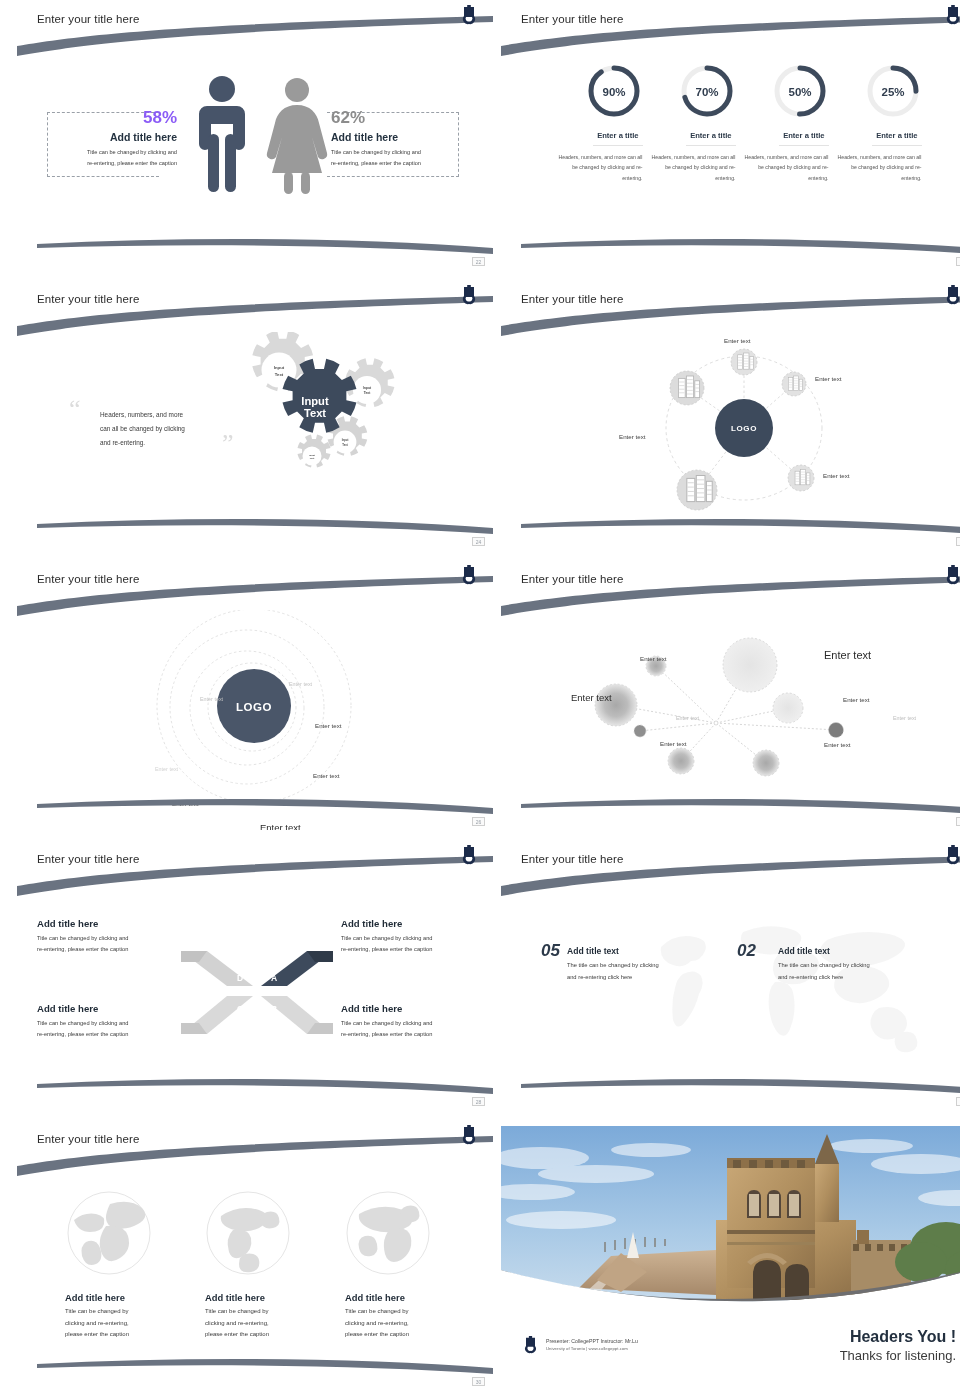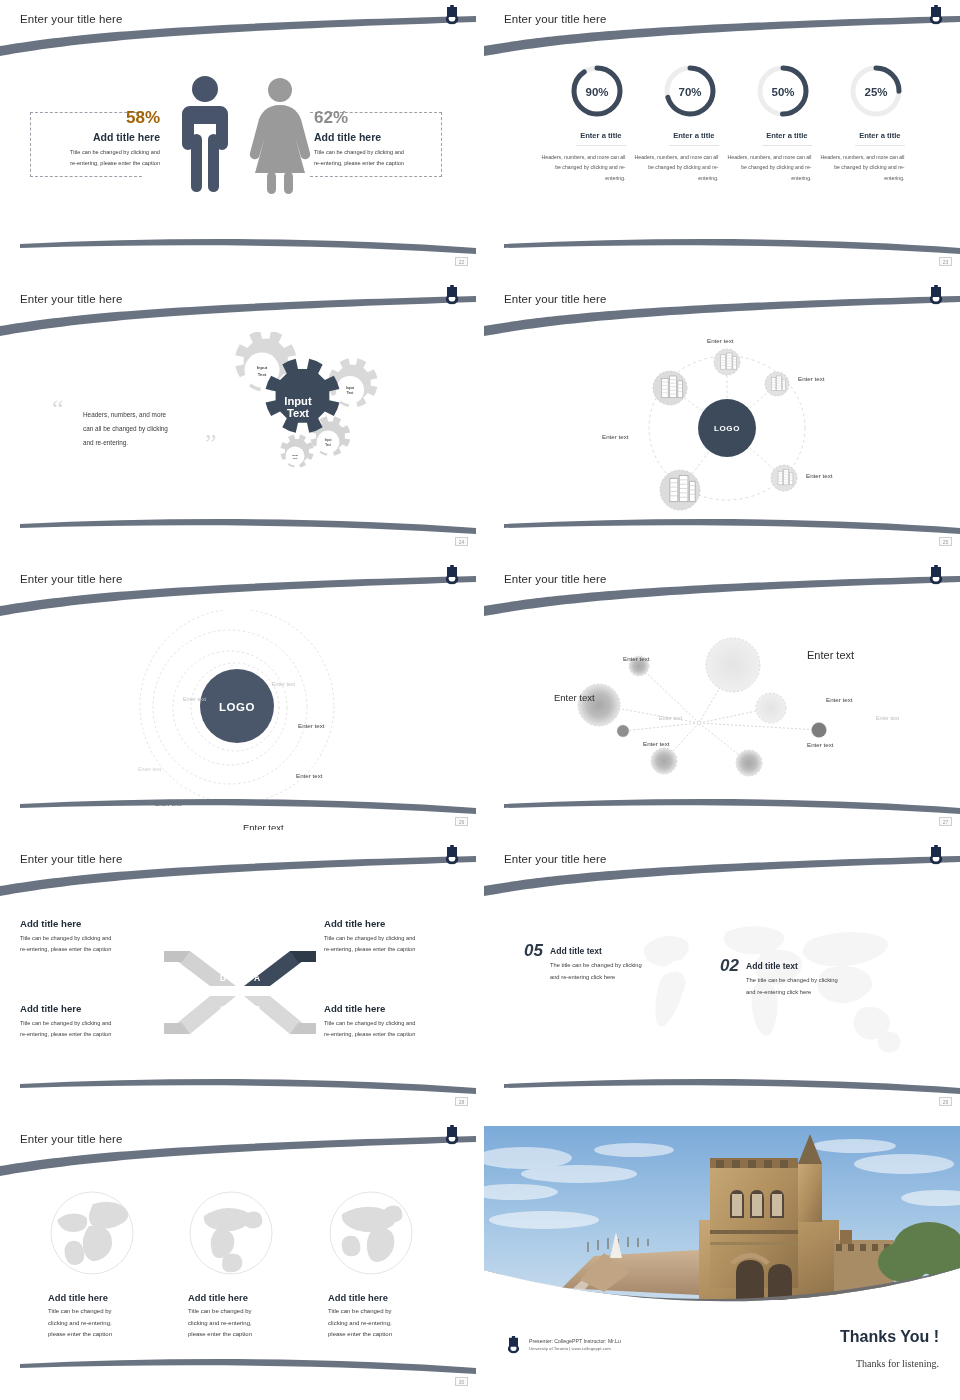--- a/index.html
+++ b/index.html
@@ -8,21 +8,21 @@
     background: #ffffff;
     font-family: "Liberation Sans", sans-serif;
     overflow: hidden;
   }
   .grid {
     display: grid;
     grid-template-columns: 476px 476px;
     grid-template-rows: repeat(5, 270px);
     column-gap: 8px;
     row-gap: 10px;
-    padding: 0 0;
+    padding: 0 17px;
   }
   .slide {
     position: relative;
     width: 476px; height: 270px;
     background: #f2f2f2;
     overflow: hidden;
   }
   .slide-body {
     position: absolute; inset: 0;
     background: #ffffff;
@@ -46,21 +46,21 @@
     width: 13px; height: 9px;
     border: 1px solid #cfcfcf;
     background: #fafafa;
     font-size: 5px; color:#9aa0a8;
     display:flex; align-items:center; justify-content:center;
     z-index: 6;
   }
   .stage { position:absolute; inset:0; z-index:4; }
 
   
-  .pct { font-size: 17px; font-weight: bold; color:#a16207; }
+  .pct { font-size: 17px; font-weight: bold; color:#8b5cf6; }
   .pct.gray { color:#8c8c8c; }
   .addtitle { font-size: 10.5px; font-weight:bold; color:#243240; margin-top:3px;}
   .capt { font-size:5.6px; color:#3c3c3c; line-height:1.9; margin-top:4px; }
   .dashbox { border:1px dashed #9aa0a8; }
 
   
   .donut-col { text-align:right; width: 86px; }
   .donut-title { font-size:7.6px; font-weight:bold; color:#2d3a4a; margin-top:7px;
                  padding-bottom:5px; border-bottom:1px solid #e3e3e3; display:inline-block; padding-left:4px; padding-right:4px;}
   .donut-desc { font-size:5.2px; color:#555; line-height:2.0; margin-top:6px; }
@@ -86,21 +86,21 @@
   .n-title { font-size:8.6px; font-weight:bold; color:#1f2a36; }
   .n-capt { font-size:5.8px; color:#3c3c3c; line-height:2.0; margin-top:4px; }
 
   
   .g-title { font-size:9.4px; font-weight:bold; color:#1f2a36; }
   .g-capt { font-size:6.0px; color:#3c3c3c; line-height:1.95; margin-top:3px; }
 
   
   .thanks-slide { background:#ffffff; }
   .thanks-big { font-size:16px; font-weight:bold; color:#23303f; }
-  .thanks-sub { font-size:10px; color:#3a3a3a; margin-top:12px;font-family:Liberation Serif, serif;}
+  .thanks-sub { font-size:13px; color:#3a3a3a; margin-top:2px;}
   .pres-line1 { font-size:5.2px; color:#4a4a4a; }
   .pres-line2 { font-size:4.3px; color:#6a6a6a; margin-top:2px;}
 </style>
 </head>
 <body>
 
 <div class="grid">
 
   <div class="slide">
     <div class="slide-body"></div>
@@ -560,21 +560,21 @@
       </svg>
 
       <div style="position:absolute;left:40px;top:101px;display:flex;gap:7px">
         <div class="bignum">05</div>
         <div style="padding-top:5px">
           <div class="n-title">Add title text</div>
           <div class="n-capt">The title can be changed by clicking</div>
           <div class="n-capt" style="margin-top:0">and re-entering click here</div>
         </div>
       </div>
-      <div style="position:absolute;left:236px;top:116px;display:flex;gap:7px">
+      <div style="position:absolute;left:236px;top:101px;display:flex;gap:22px">
         <div class="bignum">02</div>
         <div style="padding-top:5px">
           <div class="n-title">Add title text</div>
           <div class="n-capt">The title can be changed by clicking</div>
           <div class="n-capt" style="margin-top:0">and re-entering click here</div>
         </div>
       </div>
     </div>
     <div class="pagenum">29</div>
   </div>
@@ -759,19 +759,19 @@
           <path d="M2,2 h10 v9 a5,5 0 0 1 -5,8 a5,5 0 0 1 -5,-8 z" fill="#1c2b4a"></path>
           <rect x="5.2" y="0" width="3.6" height="3" fill="#1c2b4a"></rect>
           <path d="M4,12 h6 a3,3 0 0 1 -3,4.5 a3,3 0 0 1 -3,-4.5z" fill="#ffffff"></path>
         </svg>
         <div style="padding-top:2px">
           <div class="pres-line1">Presenter: CollegePPT   Instructor: Mr.Lu</div>
           <div class="pres-line2">University of Toronto  |  www.collegeppt.com</div>
         </div>
       </div>
       <div style="position:absolute;right:21px;top:208px;text-align:right">
-        <div class="thanks-big">Thanks You !</div>
+        <div class="thanks-big">Headers You !</div>
         <div class="thanks-sub">Thanks for listening.</div>
       </div>
     </div>
   </div>
 
 </div>
 
 </body></html>

